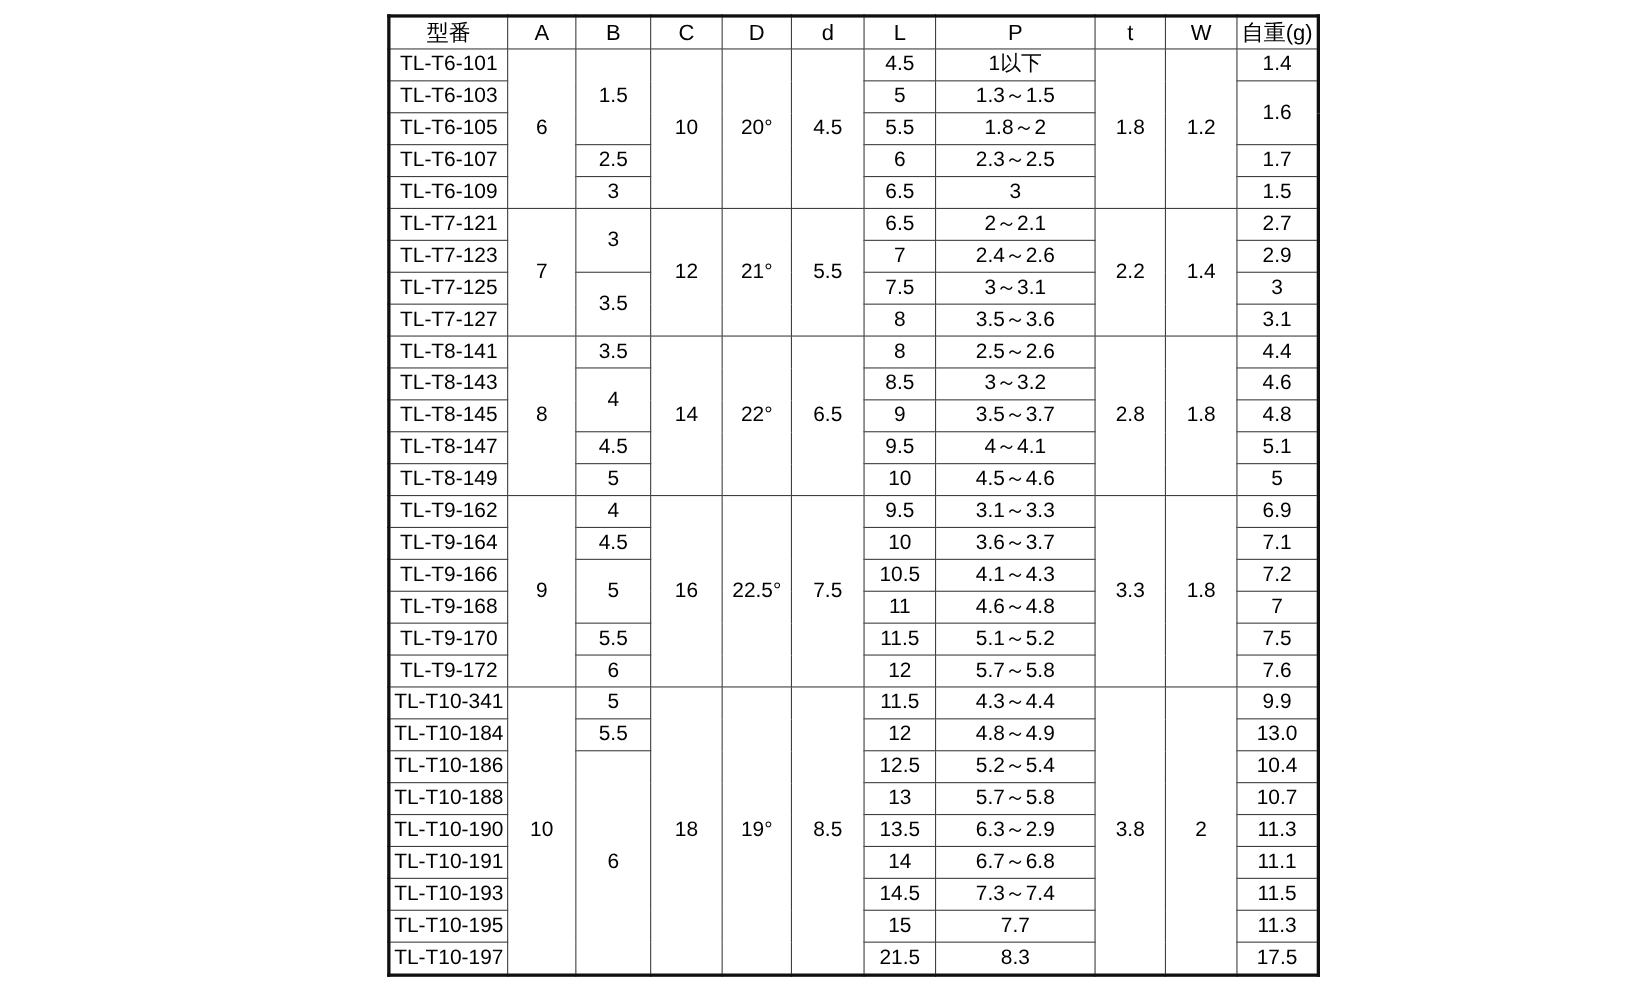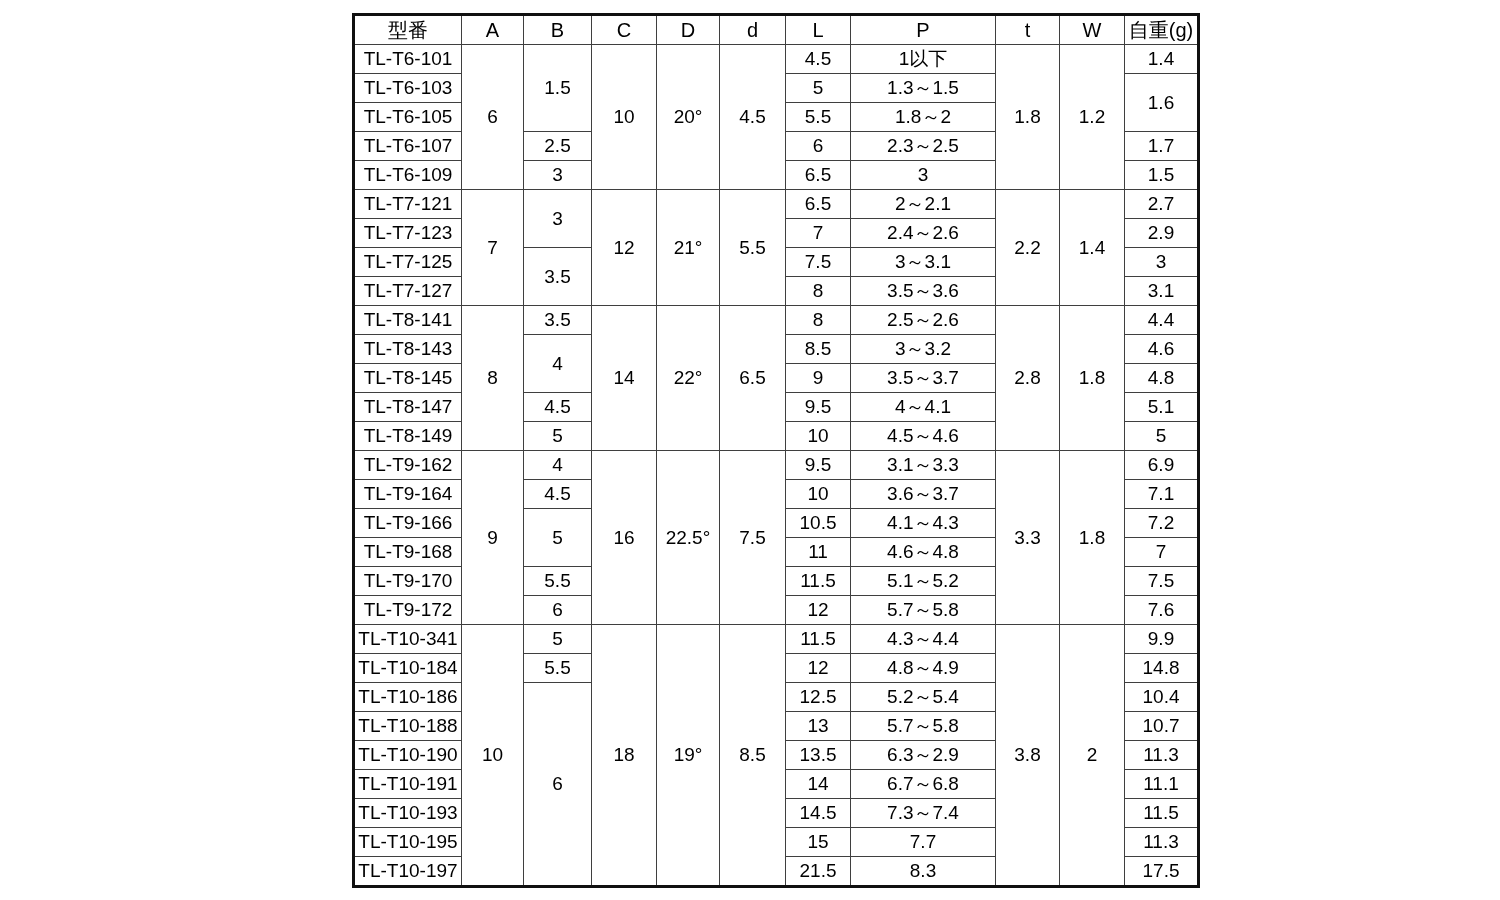--- a/index.html
+++ b/index.html
@@ -252,21 +252,21 @@
           <td>4.3～4.4</td>
           <td rowspan="9">3.8</td>
           <td rowspan="9">2</td>
           <td>9.9</td>
         </tr>
         <tr>
           <td>TL-T10-184</td>
           <td>5.5</td>
           <td>12</td>
           <td>4.8～4.9</td>
-          <td>14.8</td>
+          <td>13.0</td>
         </tr>
         <tr>
           <td>TL-T10-186</td>
           <td rowspan="7">6</td>
           <td>12.5</td>
           <td>5.2～5.4</td>
           <td>10.4</td>
         </tr>
         <tr>
           <td>TL-T10-188</td>

